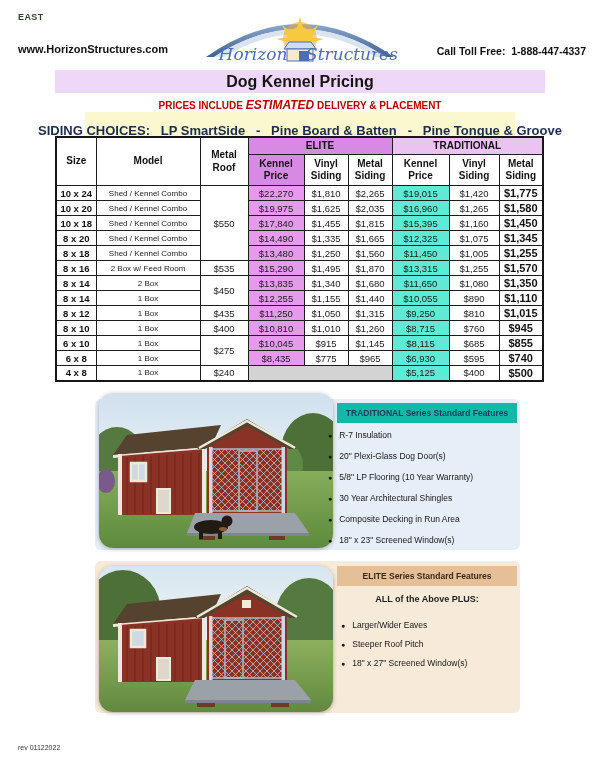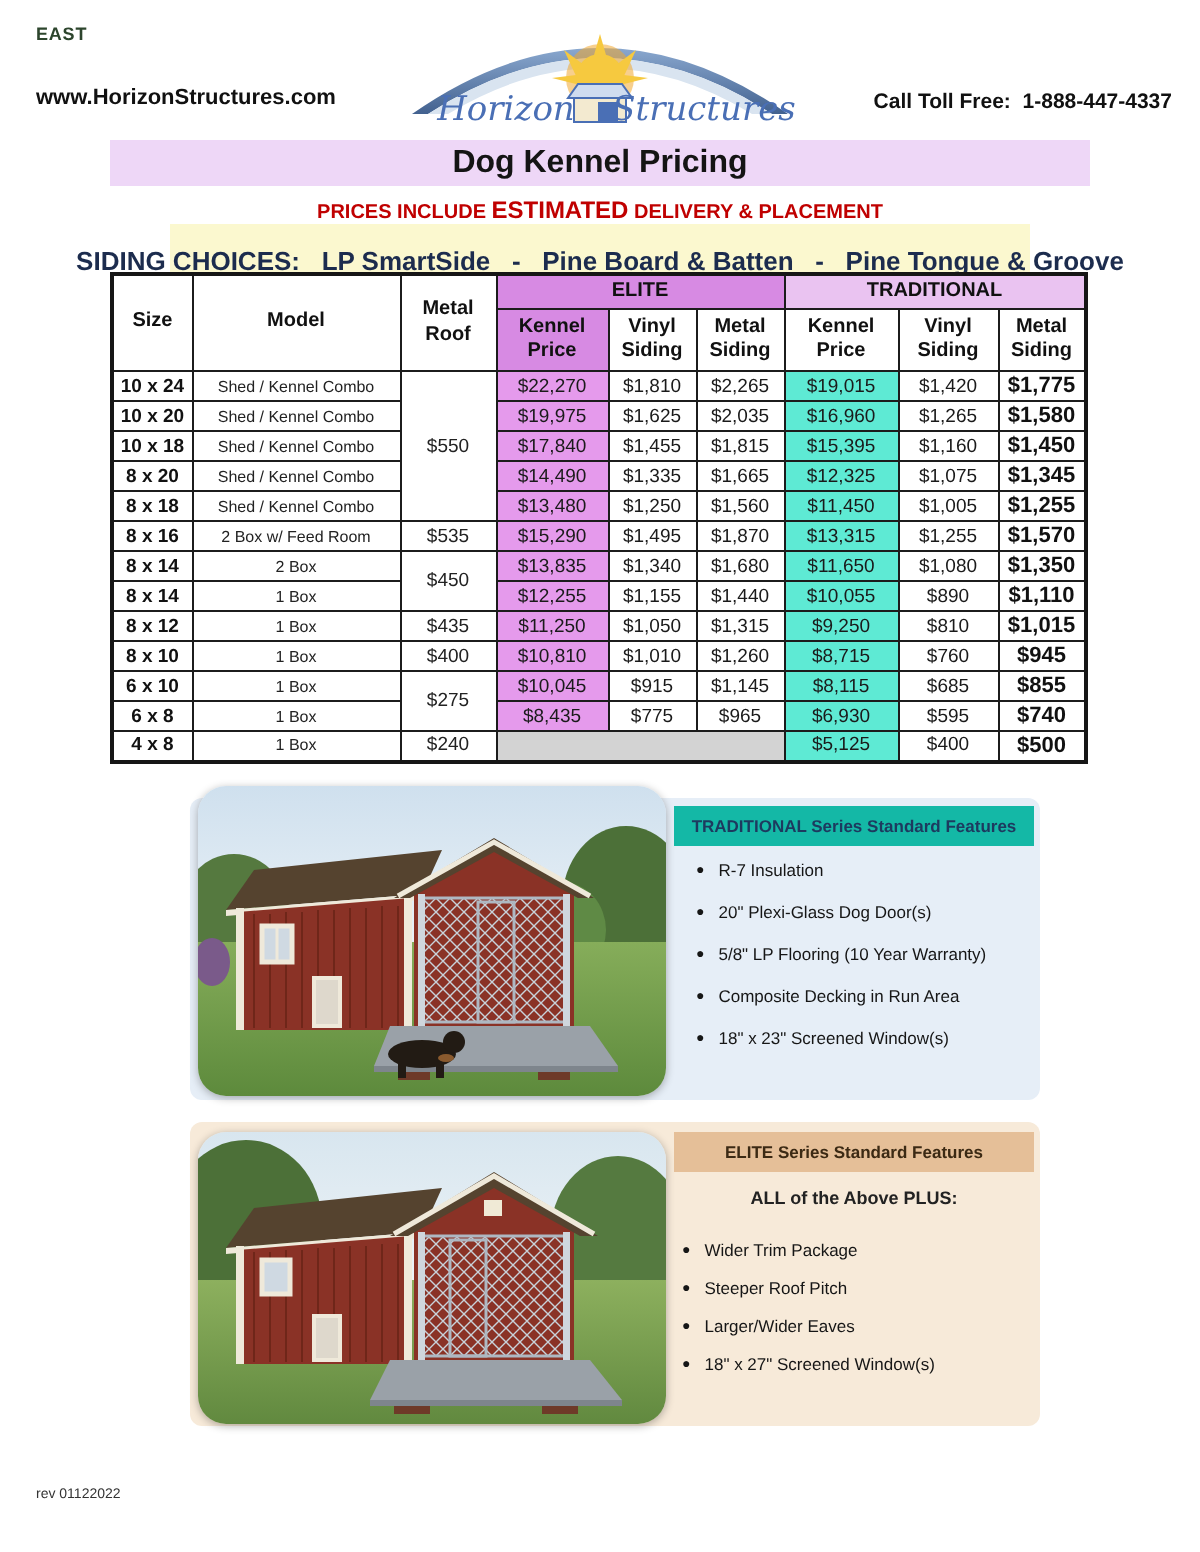--- a/index.html
+++ b/index.html
@@ -8,21 +8,21 @@
   
   .east{position:absolute;left:18px;top:12px;font-size:9px;font-weight:bold;color:#2d452d;letter-spacing:.4px;}
   .website{position:absolute;left:18px;top:43px;font-size:11px;font-weight:bold;color:#111;}
   .tollfree{position:absolute;right:14px;top:45px;font-size:10.5px;font-weight:bold;color:#111;white-space:pre;}
   .logo{position:absolute;left:200px;top:5px;width:200px;height:60px;}
 
   
   .titlebar{position:absolute;left:55px;top:70px;width:490px;height:23px;background:#eed7f7;
     display:flex;align-items:center;justify-content:center;font-size:16px;font-weight:bold;color:#141414;}
   .pricenote{position:absolute;left:0;right:0;top:98px;text-align:center;color:#c00000;font-weight:bold;font-size:10px;}
-  .pricenote .em{font-size:12px;}
+  .pricenote .em{font-size:12px;font-style:italic;}
   .sidingbar{position:absolute;left:85px;top:112px;width:430px;height:36px;background:#fbf8cf;
     display:flex;align-items:center;justify-content:center;font-weight:bold;font-size:13px;color:#1c2c4e;white-space:pre;}
 
   
   table.ptable{position:absolute;left:55px;top:136px;border-collapse:collapse;table-layout:fixed;border:2px solid #161616;}
   .ptable th,.ptable td{border:1px solid #1c1c1c;text-align:center;vertical-align:middle;padding:0;overflow:hidden;}
   .ptable th{font-size:10px;font-weight:bold;color:#111;background:#fff;line-height:1.25;}
   .ptable thead tr:first-child th{height:16px;}
   .ptable thead tr:last-child th{height:30px;}
   .ptable tbody tr{height:15px;}
@@ -44,21 +44,21 @@
   .photo{position:absolute;border-radius:14px;overflow:hidden;box-shadow:0 1px 4px rgba(0,0,0,.3);}
   .photo-trad{left:99px;top:393px;width:234px;height:155px;}
   .photo-elite{left:99px;top:566px;width:234px;height:146px;}
   .photo svg{display:block;}
   .feat-hdr{position:absolute;width:180px;height:20px;display:flex;align-items:center;justify-content:center;
     font-size:8.5px;font-weight:bold;}
   .hdr-trad{left:337px;top:403px;background:#14b8a6;color:#1d3a5f;}
   .hdr-elite{left:337px;top:566px;background:#e5bf98;color:#3c2a14;}
   .allabove{position:absolute;left:337px;top:594px;width:180px;text-align:center;font-weight:bold;font-size:9px;color:#222;}
   ul.feat{position:absolute;width:178px;margin:0;padding:0;list-style:none;}
-  .list-trad{left:348px;top:430px;}
+  .list-trad{left:328px;top:430px;}
   .list-elite{left:341px;top:620px;}
   ul.feat li{display:flex;align-items:flex-start;gap:7px;font-size:8.5px;color:#161616;}
   .list-trad li{margin-bottom:10px;}
   .list-elite li{margin-bottom:8px;}
   .blt{font-size:7px;line-height:11px;flex:0 0 auto;}
 
   
   .rev{position:absolute;left:18px;top:744px;font-size:7px;color:#333;}
   .notice{position:absolute;left:0;right:0;top:743px;text-align:center;font-style:italic;font-weight:bold;font-size:9px;color:#222;margin-top:40px;}
 </style>
@@ -349,20 +349,24 @@
     <li>
       <span class="blt">●</span>
       <span>20" Plexi-Glass Dog Door(s)</span>
     </li>
     <li>
       <span class="blt">●</span>
       <span>5/8" LP Flooring (10 Year Warranty)</span>
     </li>
     <li>
       <span class="blt">●</span>
+      <span>30 Year Architectural Shingles</span>
+    </li>
+    <li>
+      <span class="blt">●</span>
       <span>Composite Decking in Run Area</span>
     </li>
     <li>
       <span class="blt">●</span>
       <span>18" x 23" Screened Window(s)</span>
     </li>
   </ul>
 
 <div class="panel panel-elite"></div>
 <div class="photo photo-elite">
@@ -420,29 +424,25 @@
     <polygon points="86,134 212,134 212,137 86,137" fill="#7e858c"></polygon>
     <rect x="98" y="137" width="18" height="4" fill="#6e3a28"></rect>
     <rect x="172" y="137" width="18" height="4" fill="#6e3a28"></rect>
   </svg>
 </div>
 <div class="feat-hdr hdr-elite">ELITE Series Standard Features</div>
 <div class="allabove">ALL of the Above PLUS:</div>
 <ul class="feat list-elite">
     <li>
       <span class="blt">●</span>
-      <span>Wider Trim Package</span>
+      <span>Larger/Wider Eaves</span>
     </li>
     <li>
       <span class="blt">●</span>
       <span>Steeper Roof Pitch</span>
-    </li>
-    <li>
-      <span class="blt">●</span>
-      <span>Larger/Wider Eaves</span>
     </li>
     <li>
       <span class="blt">●</span>
       <span>18" x 27" Screened Window(s)</span>
     </li>
   </ul>
 
 <div class="rev">rev 01122022</div>
 <div class="notice">Prices Subject to Change Without Notice</div>
 

